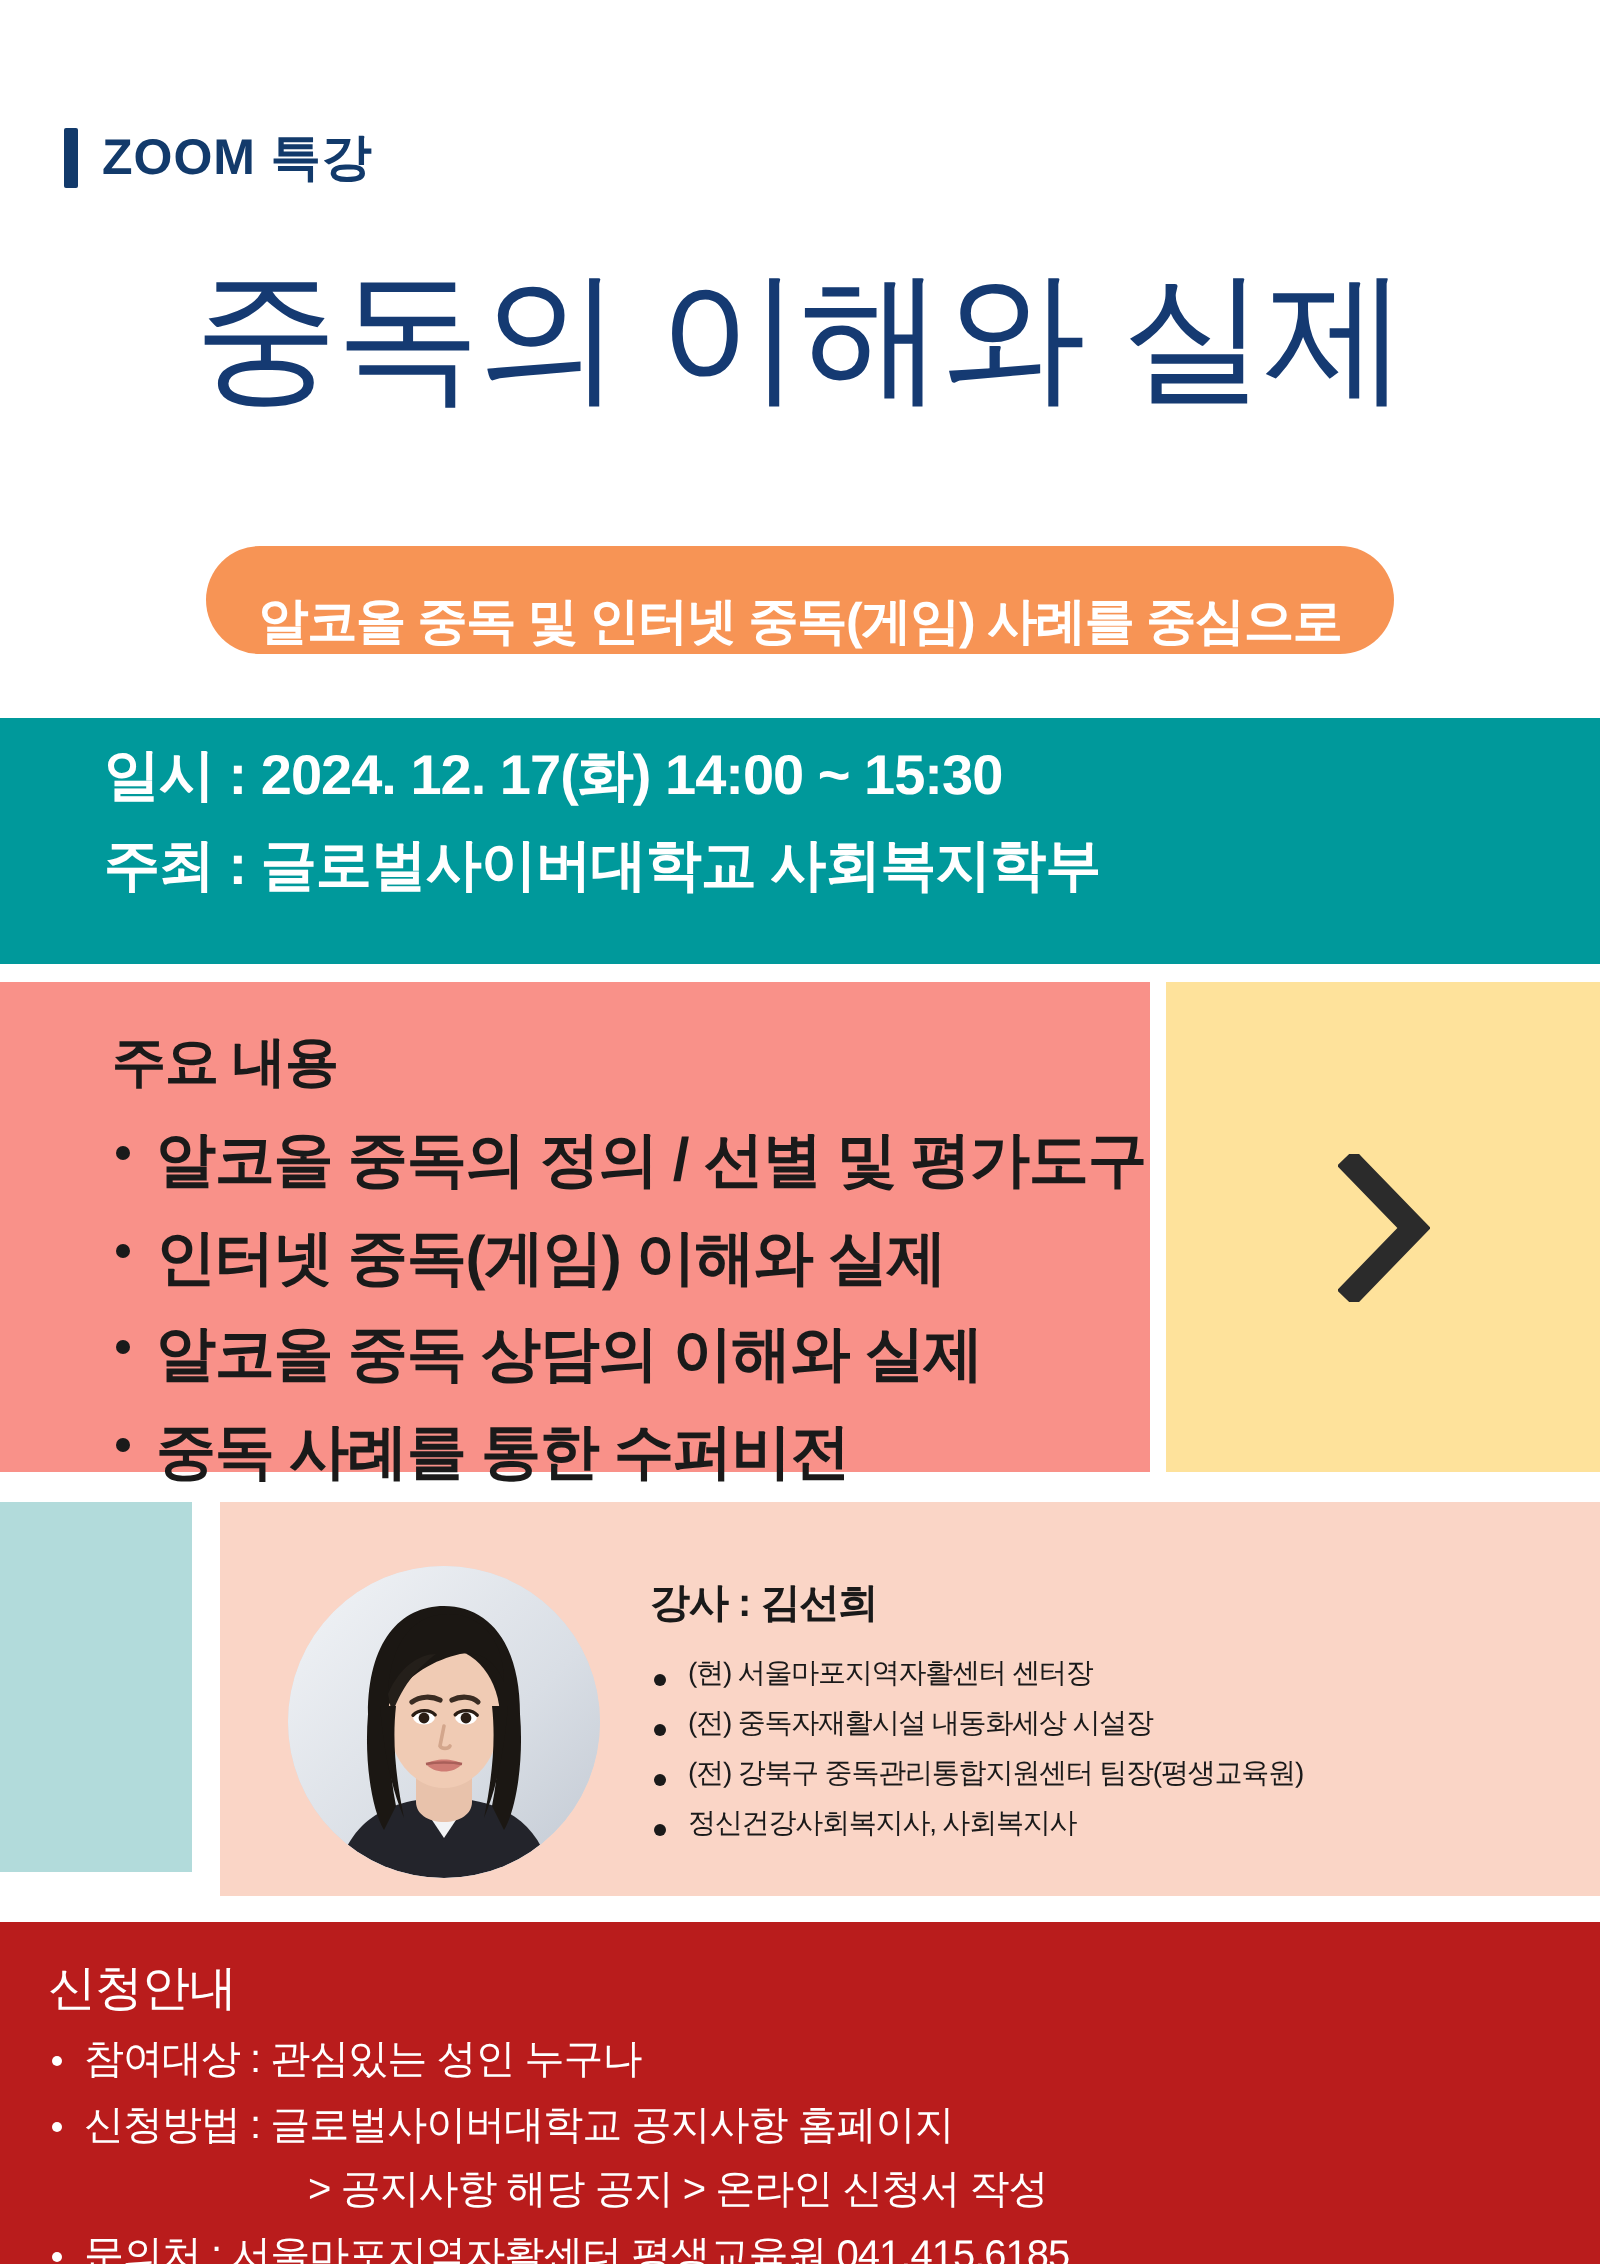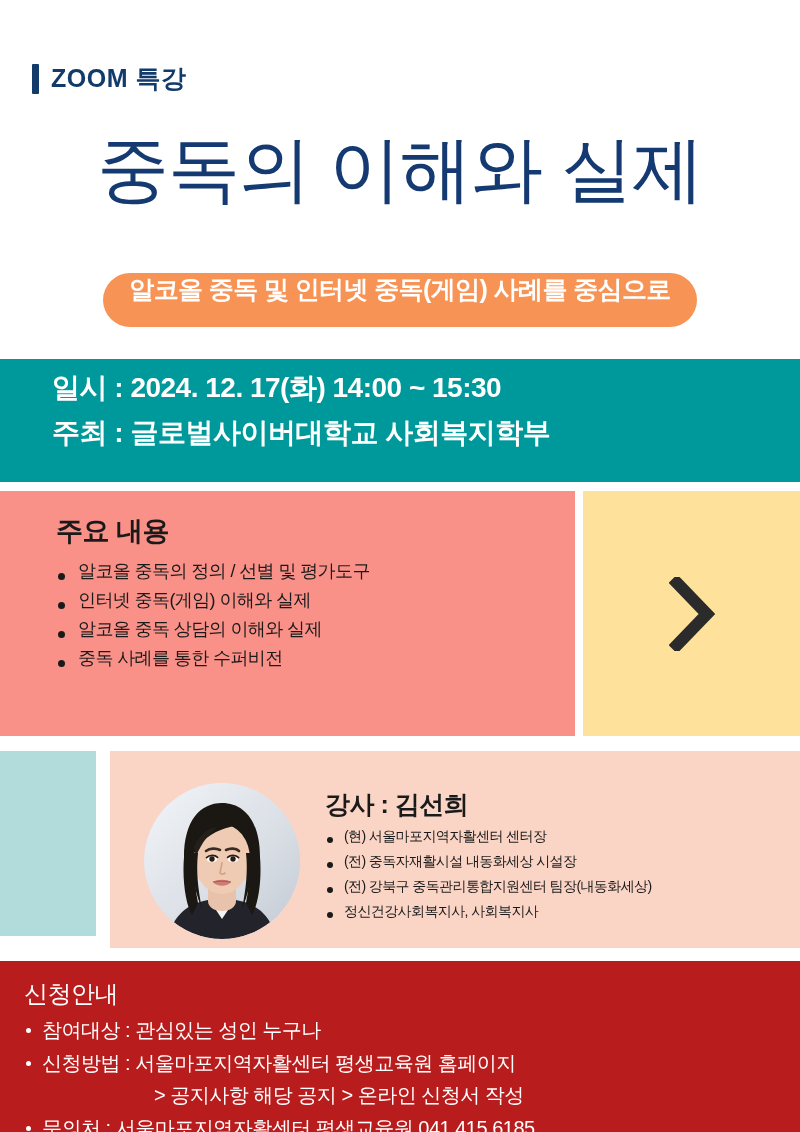--- a/index.html
+++ b/index.html
@@ -29,21 +29,21 @@
     font-size:72px; font-weight:normal; color:#153a72;
     letter-spacing:-1px; line-height:1.15;
     white-space:nowrap;
   }
 
   
   .subtitle-pill {
     position:absolute; left:103px; top:257px;
     width:594px; height:54px;
     background:#F79455; border-radius:27px;
-    display:flex; align-items:flex-start; justify-content:center;
+    display:flex; align-items:flex-end; justify-content:center;
   }
   .subtitle-text {
     color:#ffffff; font-size:25px; font-weight:bold;
     letter-spacing:-0.6px; white-space:nowrap;
   }
 
   
   .info-band {
     position:absolute; left:0; top:343px; width:800px; height:123px;
     background:#00999B;
@@ -60,21 +60,21 @@
     background:#F99189;
     padding:22px 0 0 56px;
   }
   .content-heading {
     color:#1a1a1a; font-size:27px; font-weight:bold;
     letter-spacing:-0.5px; margin-bottom:8px;
   }
   .content-list { list-style:none; }
   .content-list li {
     position:relative;
-    color:#1a1a1a; font-size:18px; font-weight:400;
+    color:#1a1a1a; font-size:30px; font-weight:700;
     letter-spacing:-0.6px; line-height:1.62;
     padding-left:22px; white-space:nowrap;
   }
   .content-list li::before {
     content:""; position:absolute; left:2px; top:16px;
     width:7px; height:7px; border-radius:50%; background:#1a1a1a;
   }
 
   .arrow-panel {
     position:absolute; left:583px; top:475px; width:217px; height:245px;
@@ -95,21 +95,21 @@
   .instructor-photo {
     position:absolute; left:144px; top:767px;
     width:156px; height:156px; border-radius:50%;
     overflow:hidden;
     background:radial-gradient(circle at 32% 26%, #eef1f4 0%, #d8dde4 55%, #c3cad4 100%);
   }
   .instructor-photo svg { display:block; }
 
   .instructor-name {
     position:absolute; left:325px; top:772px;
-    color:#1a1a1a; font-size:25px; font-weight:bold;
+    color:#1a1a1a; font-size:20px; font-weight:bold;
     letter-spacing:-0.5px; white-space:nowrap;
   }
   .instructor-list {
     position:absolute; left:325px; top:808px;
     list-style:none;
   }
   .instructor-list li {
     position:relative;
     color:#1a1a1a; font-size:14px; font-weight:400;
     letter-spacing:-0.6px; line-height:1.78;
@@ -233,29 +233,29 @@
         <path d="M69 99 C73 96 83 96 87 99 C83 104 73 104 69 99 Z" fill="#cf7c74"></path>
         <path d="M69 99 C74 98 82 98 87 99" stroke="#a95f59" stroke-width="1.2" fill="none"></path>
       </g>
     </svg>
   </div>
 
   <div class="instructor-name">강사 : 김선희</div>
   <ul class="instructor-list">
     <li>(현) 서울마포지역자활센터 센터장</li>
     <li>(전) 중독자재활시설 내동화세상 시설장</li>
-    <li>(전) 강북구 중독관리통합지원센터 팀장(내동화세상)</li>
+    <li>(전) 강북구 중독관리통합지원센터 팀장(평생교육원)</li>
     <li>정신건강사회복지사, 사회복지사</li>
   </ul>
 
   <div class="footer">
     <div class="footer-heading">신청안내</div>
     <ul class="footer-list">
       <li>참여대상 : 관심있는 성인 누구나</li>
-      <li>신청방법 : 서울마포지역자활센터 평생교육원 홈페이지</li>
+      <li>신청방법 : 글로벌사이버대학교 공지사항 홈페이지</li>
       <li class="no-bullet">&gt; 공지사항 해당 공지 &gt; 온라인 신청서 작성</li>
       <li>문의처 : 서울마포지역자활센터 평생교육원 041.415.6185</li>
       <li>홈페이지 : edu.global.ac.kr</li>
     </ul>
 
   </div>
 
 </div>
 
 </body></html>

